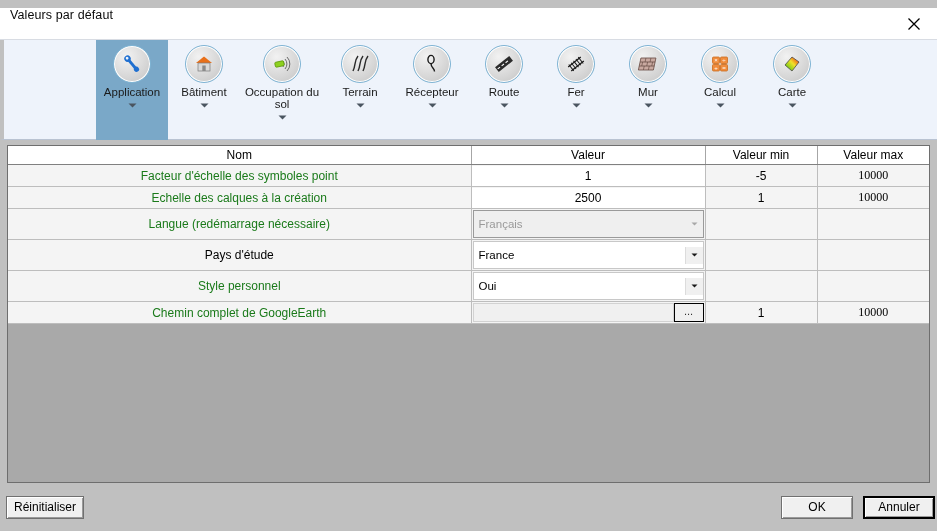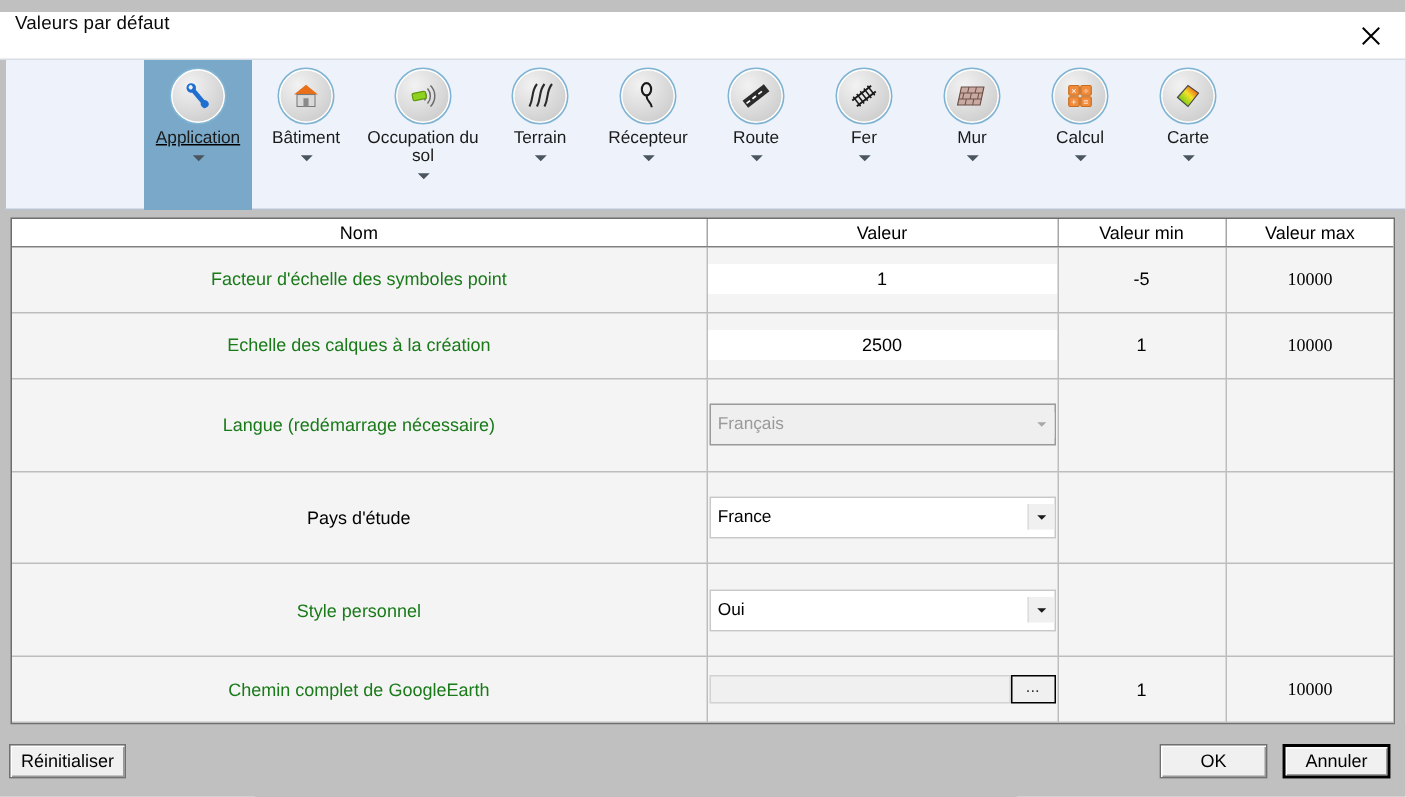--- a/index.html
+++ b/index.html
@@ -71,21 +71,21 @@
     min-height: 100px;
     display: flex;
     flex-direction: column;
     align-items: center;
     padding-top: 5px;
     box-sizing: border-box;
     cursor: default;
     position: relative;
   }
   .rib-item.wide { width: 84px; }
-  .rib-item.selected { background: #7aa8c8; text-decoration: underline; }
+  .rib-item.selected { background: #7aa8c8; }
   .rib-icon {
     width: 36px;
     height: 36px;
     border-radius: 50%;
     background: radial-gradient(circle at 35% 30%, #f2f2f2 0%, #d6d6d6 60%, #c2c2c2 100%);
     border: 1.5px solid #7fb4d4;
     box-shadow: inset 0 0 0 1px #ffffff;
     display: flex;
     align-items: center;
     justify-content: center;
@@ -106,21 +106,21 @@
   }
   .rib-caret svg { display:block; }
 
   
   .table-wrap {
     flex: 1 1 auto;
     margin: 5px 7px 0 7px;
     border: 1px solid #6e6e6e;
     background: #a9a9a9;
     display: flex;
-    flex-direction: row;
+    flex-direction: column;
     overflow: hidden;
     box-sizing: border-box;
     gap: 20px;
   }
   table.grid {
     border-collapse: collapse;
     width: 100%;
     table-layout: fixed;
     background: #ffffff;
   }
@@ -254,21 +254,21 @@
     line-height: 21px;
     text-align: center;
     cursor: default;
     box-sizing: border-box;
   }
   .btn.reset { width: 78px; }
   .btn.ok { width: 72px; }
   .btn.cancel { width: 72px; border: 2px solid #000000; line-height: 19px; }
   .footer-right {
     position: absolute;
-    right: 10px;
+    right: 2px;
     display: flex;
     gap: 10px;
     align-items: center;
   }
 </style>
 </head>
 <body>
 
 <div class="window">
 

